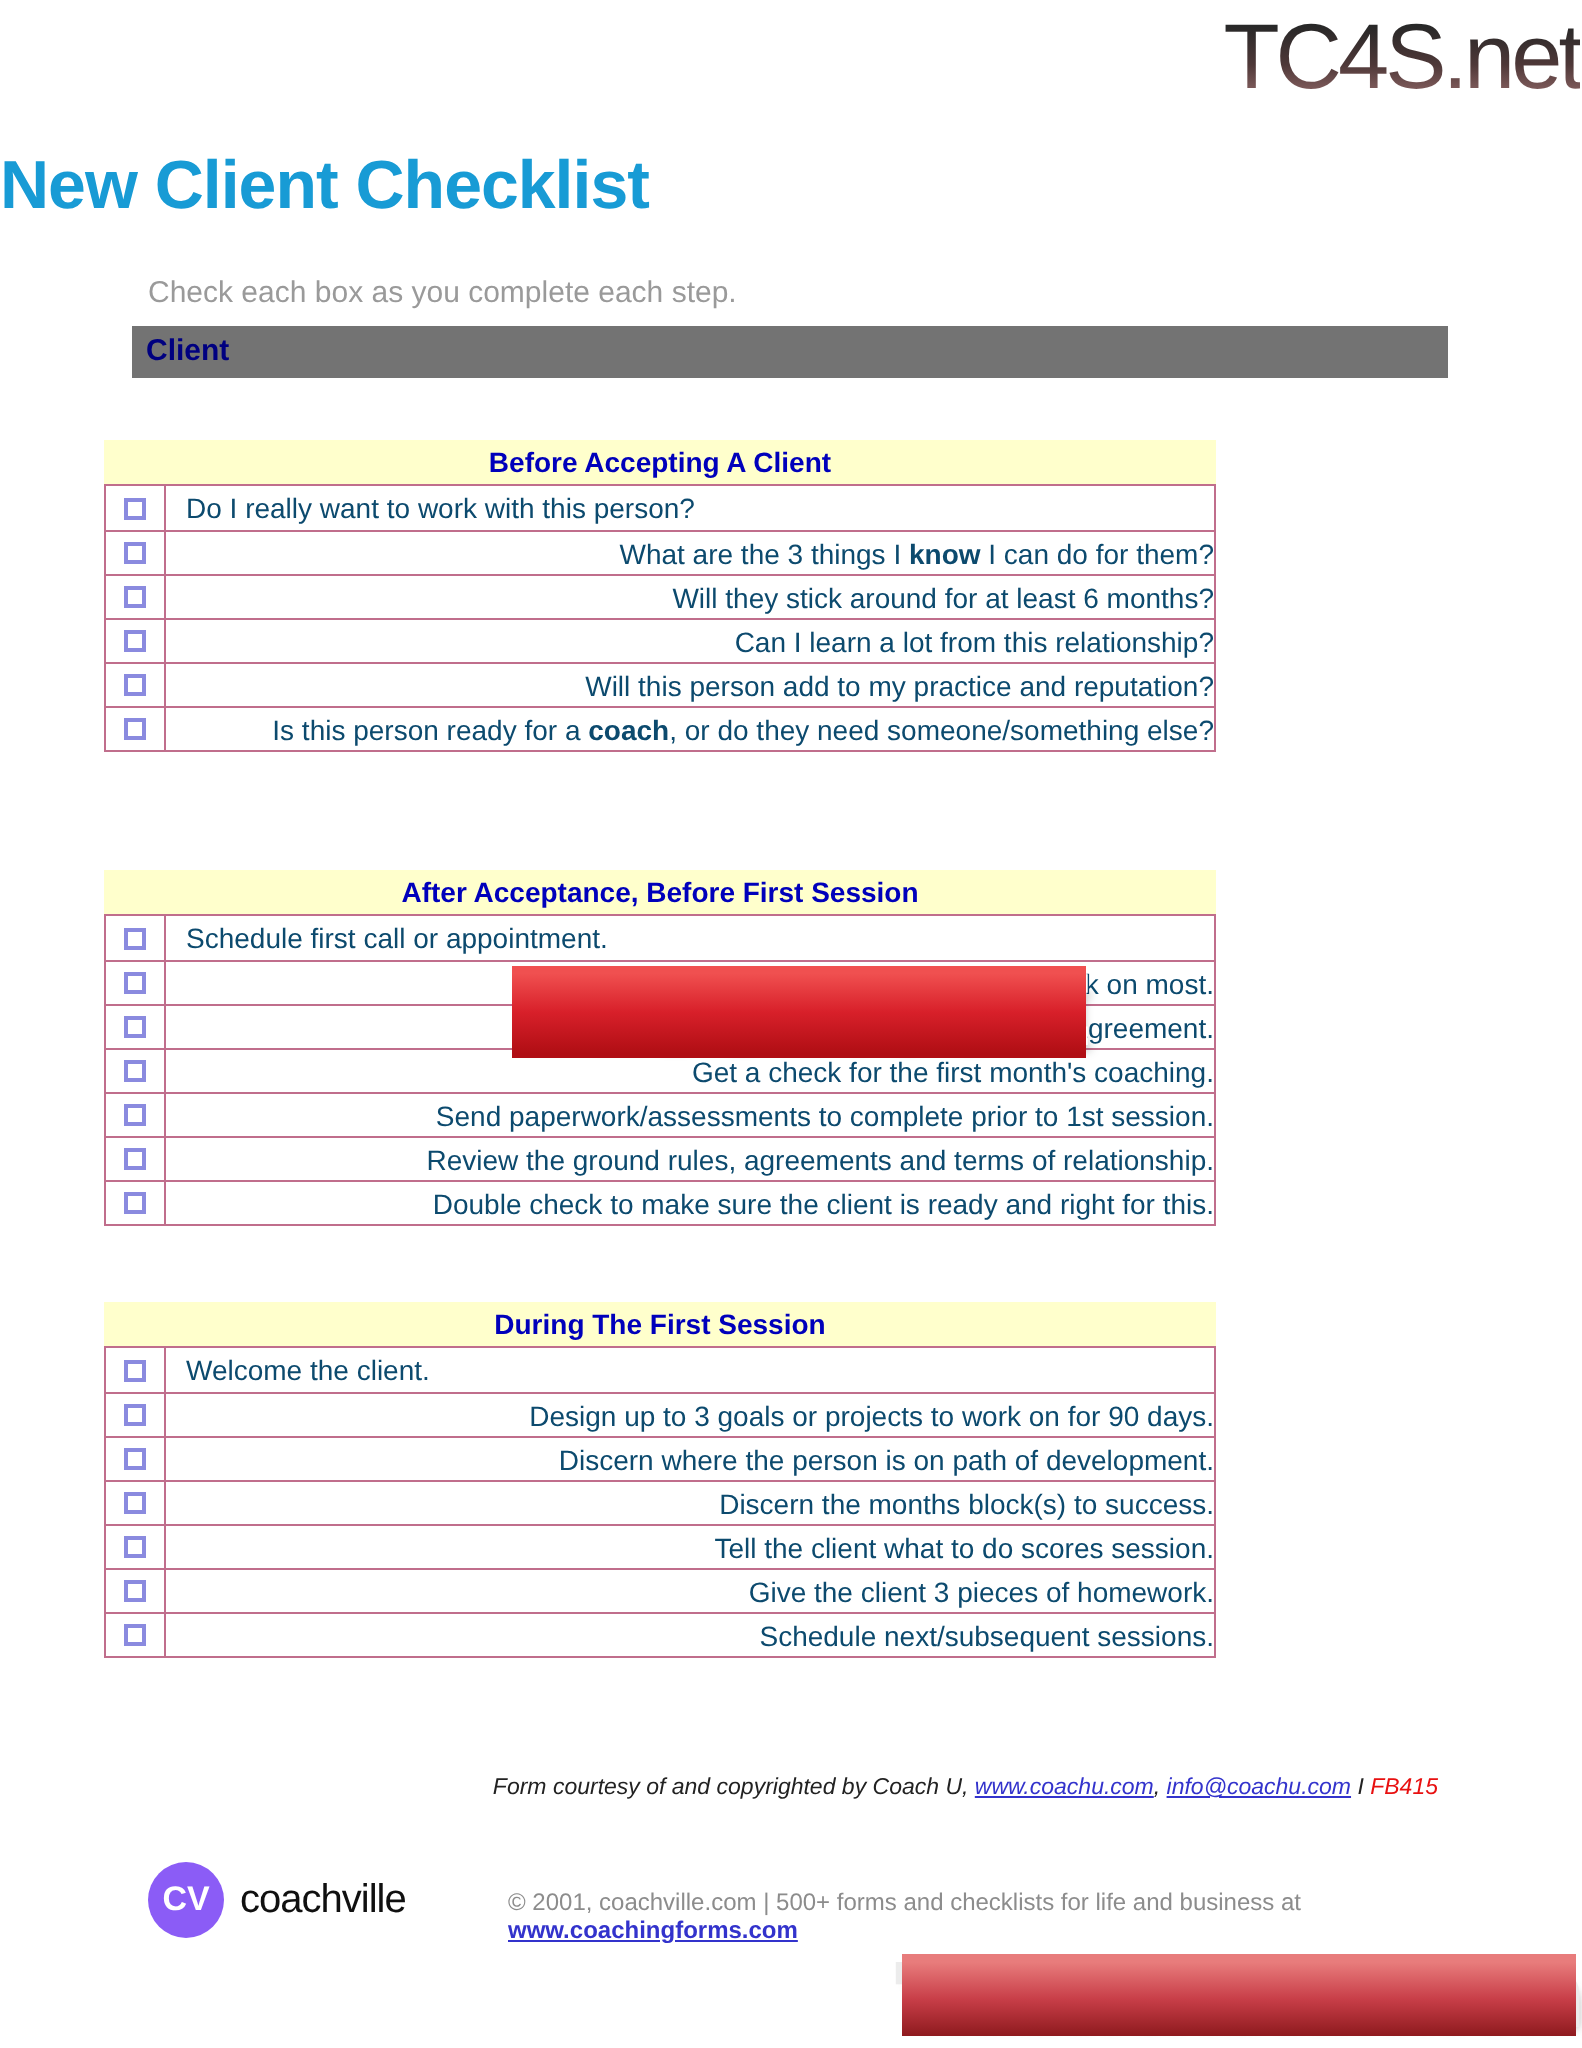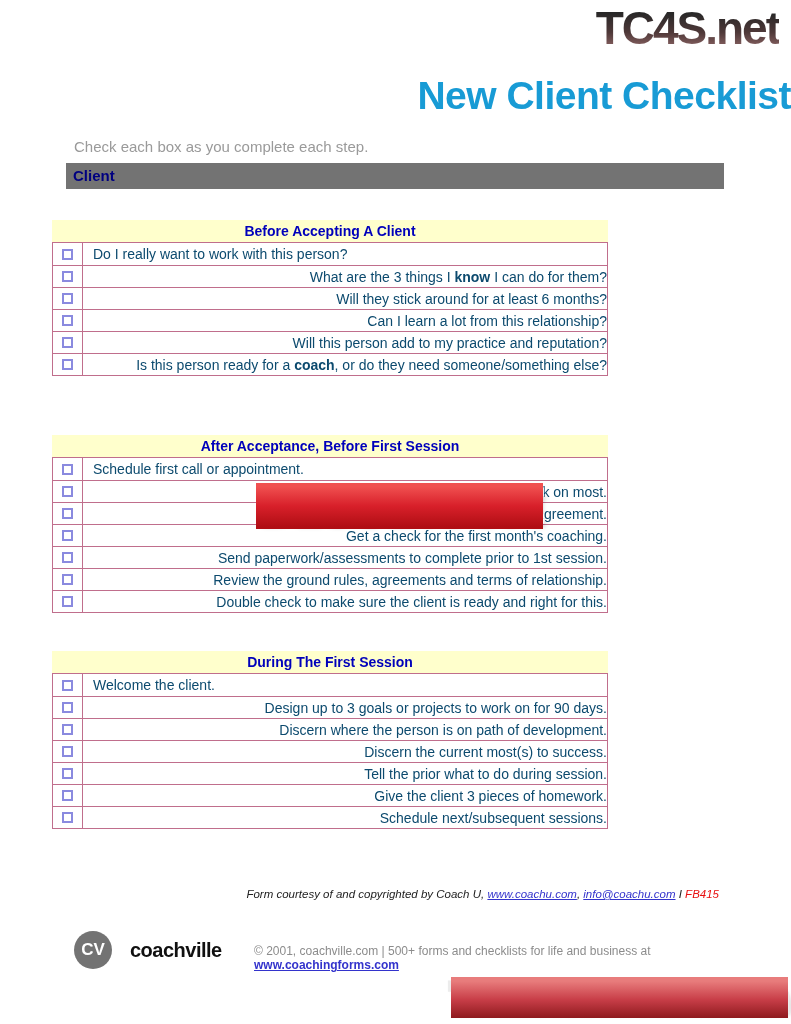--- a/index.html
+++ b/index.html
@@ -1,29 +1,29 @@
 <!DOCTYPE html>
 <html><head>
 <meta charset="utf-8">
 <style>
   * { margin:0; padding:0; box-sizing:border-box; }
   body { background:#ffffff; font-family:"Liberation Sans", sans-serif; }
   .page { position:relative; width:791px; height:1024px; background:#ffffff; overflow:hidden; }
 
   
   .tc4s {
-    position:absolute; top:1px; right:12px;
-    font-size:46px; font-weight:700; letter-spacing:-2px;
+    position:absolute; top:1px; right:1px;
+    font-size:46px; font-weight:400; letter-spacing:-2px;
     background:linear-gradient(180deg,#282828 22%,#4e3838 58%,#9c7070 96%);
     -webkit-background-clip:text; background-clip:text; color:transparent;
   }
 
   .title {
     position:absolute; left:0; top:74px; width:100%;
-    text-align:right; font-size:39px; font-weight:800;
+    text-align:left; font-size:34px; font-weight:800;
     color:#189BD5; letter-spacing:-0.5px;
   }
   .subtitle { position:absolute; left:74px; top:138px; font-size:15px; color:#9A9A9A; }
 
   .client-bar {
     position:absolute; left:66px; top:163px; width:658px; height:26px;
     background:#737373; color:#000080; font-weight:bold; font-size:15px;
     line-height:26px; padding-left:7px;
   }
 
@@ -57,25 +57,25 @@
   .wm .outline-stroke { -webkit-text-stroke:7px #FFFFFF; color:#FFFFFF;
     text-shadow:5px 6px 5px rgba(0,0,0,0.35); }
   .wm .outline-fill { background:linear-gradient(180deg,#F05050 8%,#D8202A 50%,#B00E14 95%); }
 
   .credit { position:absolute; top:888px; right:72px; font-size:11.5px; font-style:italic; color:#222; }
   .credit a { color:#3333CC; text-decoration:underline; cursor:pointer; }
   .credit .code { color:#E81010; }
 
   .cv-logo { position:absolute; left:74px; top:931px; display:flex; align-items:center; }
   .cv-circle {
-    width:38px; height:38px; border-radius:50%; background:#737373;
+    width:38px; height:38px; border-radius:50%; background:#8b5cf6;
     color:#fff; font-weight:800; font-size:17px;
     display:flex; align-items:center; justify-content:center;
   }
-  .cv-brand { margin-left:18px; font-size:20px; font-weight:700; color:#101010; letter-spacing:-0.5px; }
+  .cv-brand { margin-left:8px; font-size:20px; font-weight:400; color:#101010; letter-spacing:-0.5px; }
 
   .copyright { position:absolute; left:254px; top:944px; font-size:12px; color:#8C8C8C; }
   .copyright a { color:#3333CC; text-decoration:underline; font-weight:bold; cursor:pointer; }
 
   .tx { position:absolute; top:977px; right:3px; font-size:37px; font-weight:800; letter-spacing:-0.5px; }
   .tx .outline-stroke { -webkit-text-stroke:7px #ECECEC; color:#ECECEC;
     text-shadow:3px 4px 5px rgba(110,110,110,0.55); }
   .tx .outline-fill { background:linear-gradient(180deg,#E87C7C 10%,#C83E48 55%,#8E1A1E 100%); }
 </style>
 </head>
@@ -199,27 +199,27 @@
         <div class="row">
           <div class="cbcell">
             <span class="checkbox"></span>
           </div>
           <div class="rowtext"><span>Discern where the person is on path of development.</span></div>
         </div>
         <div class="row">
           <div class="cbcell">
             <span class="checkbox"></span>
           </div>
-          <div class="rowtext"><span>Discern the current most(s) to success.</span></div>
-        </div>
-        <div class="row">
-          <div class="cbcell">
-            <span class="checkbox"></span>
-          </div>
-          <div class="rowtext"><span>Tell the prior what to do during session.</span></div>
+          <div class="rowtext"><span>Discern the months block(s) to success.</span></div>
+        </div>
+        <div class="row">
+          <div class="cbcell">
+            <span class="checkbox"></span>
+          </div>
+          <div class="rowtext"><span>Tell the client what to do scores session.</span></div>
         </div>
         <div class="row">
           <div class="cbcell">
             <span class="checkbox"></span>
           </div>
           <div class="rowtext"><span>Give the client 3 pieces of homework.</span></div>
         </div>
         <div class="row">
           <div class="cbcell">
             <span class="checkbox"></span>

